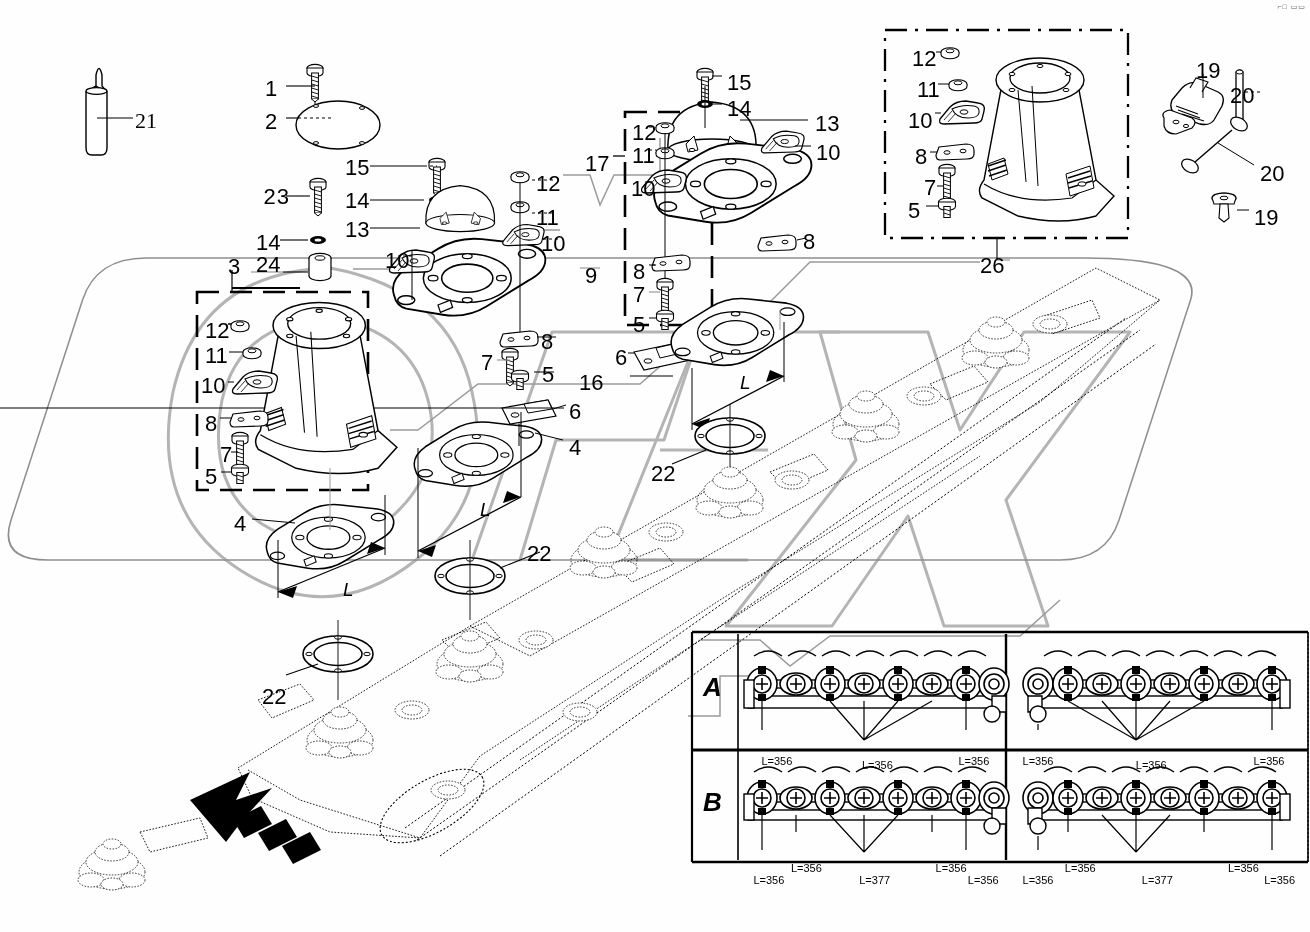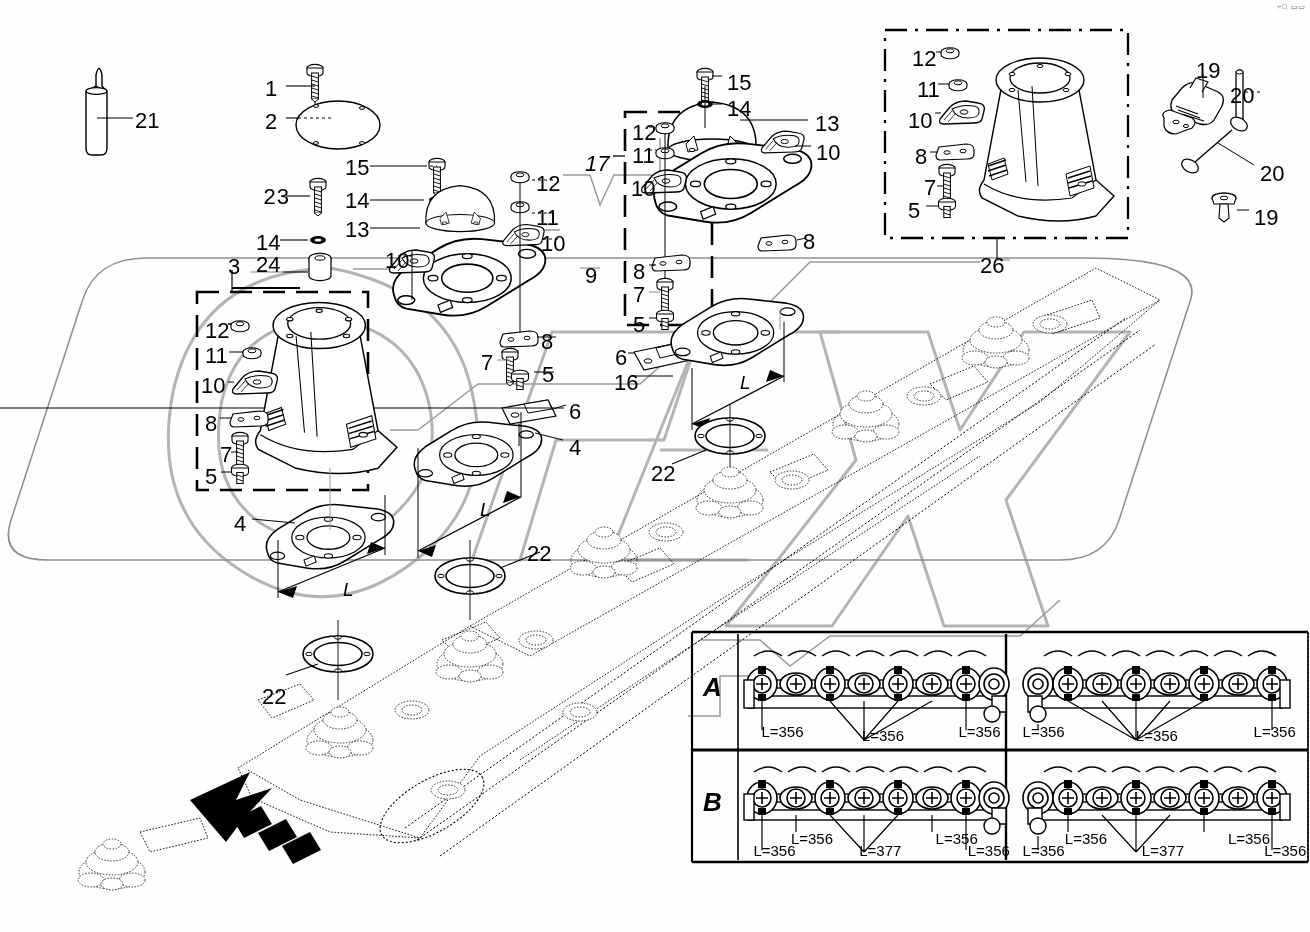--- a/index.html
+++ b/index.html
@@ -2,21 +2,21 @@
 <html><head>
 <meta charset="utf-8">
 <style>
   html,body{margin:0;padding:0;background:#fff;}
   body{width:1310px;height:932px;overflow:hidden;
        font-family:"Liberation Sans",sans-serif;color:#000;}
   #sheet{position:relative;width:1310px;height:932px;background:#fefefe;}
   #sheet svg{position:absolute;left:0;top:0;}
   .lbl{position:absolute;font-family:"Liberation Sans",sans-serif;
        font-size:22px;color:#000;white-space:nowrap;line-height:1;}
-  .lbl.small{font-size:15px;}
+  .lbl.small{font-size:11px;margin-top:32px;}
   .lbl.ab{font-size:26px;font-weight:bold;font-style:italic;}
   .lbl.dim{font-size:19px;font-style:italic;}
   .corner{position:absolute;right:4px;top:3px;font-size:7px;color:#555;
           letter-spacing:1px;}
 </style>
 </head>
 <body>
 
 <div id="sheet">
 
@@ -702,21 +702,21 @@
         <path d="M46,53 L46,70"></path>
         <path d="M114,90 L80,53 M114,90 L114,53 M114,90 L148,53"></path>
         <path d="M182,53 L182,70"></path>
         <path d="M250,53 L250,88"></path>
       </g>
     </g>
 
   </svg>
 
   <div id="callout-layer">
-      <div class="lbl" style="left: 135px; top: 110px;">21</div>
+      <div class="lbl" style="left: 135px; top: 110px; font-family: Liberation Serif, serif;">21</div>
       <div class="lbl" style="left: 265px; top: 78px;">1</div>
       <div class="lbl" style="left: 265px; top: 111px;">2</div>
       <div class="lbl" style="left: 345px; top: 157px;">15</div>
       <div class="lbl" style="left: 263px; top: 188px; font-family: Liberation Mono, monospace;">23</div>
       <div class="lbl" style="left: 345px; top: 190px;">14</div>
       <div class="lbl" style="left: 345px; top: 219px;">13</div>
       <div class="lbl" style="left: 256px; top: 232px;">14</div>
       <div class="lbl" style="left: 228px; top: 256px;">3</div>
       <div class="lbl" style="left: 256px; top: 254px;">24</div>
       <div class="lbl" style="left: 385px; top: 250px;">10</div>
@@ -731,34 +731,34 @@
       <div class="lbl" style="left: 536px; top: 173px;">12</div>
       <div class="lbl" style="left: 536px; top: 207px;">11</div>
       <div class="lbl" style="left: 541px; top: 233px;">10</div>
       <div class="lbl" style="left: 585px; top: 265px;">9</div>
       <div class="lbl" style="left: 541px; top: 331px;">8</div>
       <div class="lbl" style="left: 481px; top: 352px;">7</div>
       <div class="lbl" style="left: 542px; top: 364px;">5</div>
       <div class="lbl" style="left: 569px; top: 401px;">6</div>
       <div class="lbl" style="left: 569px; top: 437px;">4</div>
       <div class="lbl" style="left: 527px; top: 543px;">22</div>
-      <div class="lbl" style="left: 585px; top: 153px; font-style: italic;">17</div>
+      <div class="lbl" style="left: 585px; top: 153px;">17</div>
       <div class="lbl" style="left: 727px; top: 72px;">15</div>
       <div class="lbl" style="left: 727px; top: 98px;">14</div>
       <div class="lbl" style="left: 632px; top: 122px;">12</div>
       <div class="lbl" style="left: 815px; top: 113px;">13</div>
       <div class="lbl" style="left: 632px; top: 145px;">11</div>
       <div class="lbl" style="left: 816px; top: 142px;">10</div>
       <div class="lbl" style="left: 631px; top: 178px;">10</div>
       <div class="lbl" style="left: 803px; top: 231px;">8</div>
       <div class="lbl" style="left: 633px; top: 261px;">8</div>
       <div class="lbl" style="left: 633px; top: 284px;">7</div>
       <div class="lbl" style="left: 633px; top: 314px;">5</div>
       <div class="lbl" style="left: 615px; top: 347px;">6</div>
-      <div class="lbl" style="left: 614px; top: 372px; text-align: right;">16</div>
+      <div class="lbl" style="left: 579px; top: 372px; text-align: right;">16</div>
       <div class="lbl" style="left: 651px; top: 463px;">22</div>
       <div class="lbl" style="left: 912px; top: 48px;">12</div>
       <div class="lbl" style="left: 917px; top: 79px;">11</div>
       <div class="lbl" style="left: 908px; top: 110px;">10</div>
       <div class="lbl" style="left: 915px; top: 146px;">8</div>
       <div class="lbl" style="left: 924px; top: 177px;">7</div>
       <div class="lbl" style="left: 908px; top: 200px;">5</div>
       <div class="lbl" style="left: 980px; top: 255px; text-align: right;">26</div>
       <div class="lbl" style="left: 1196px; top: 60px;">19</div>
       <div class="lbl" style="left: 1230px; top: 85px;">20</div>

